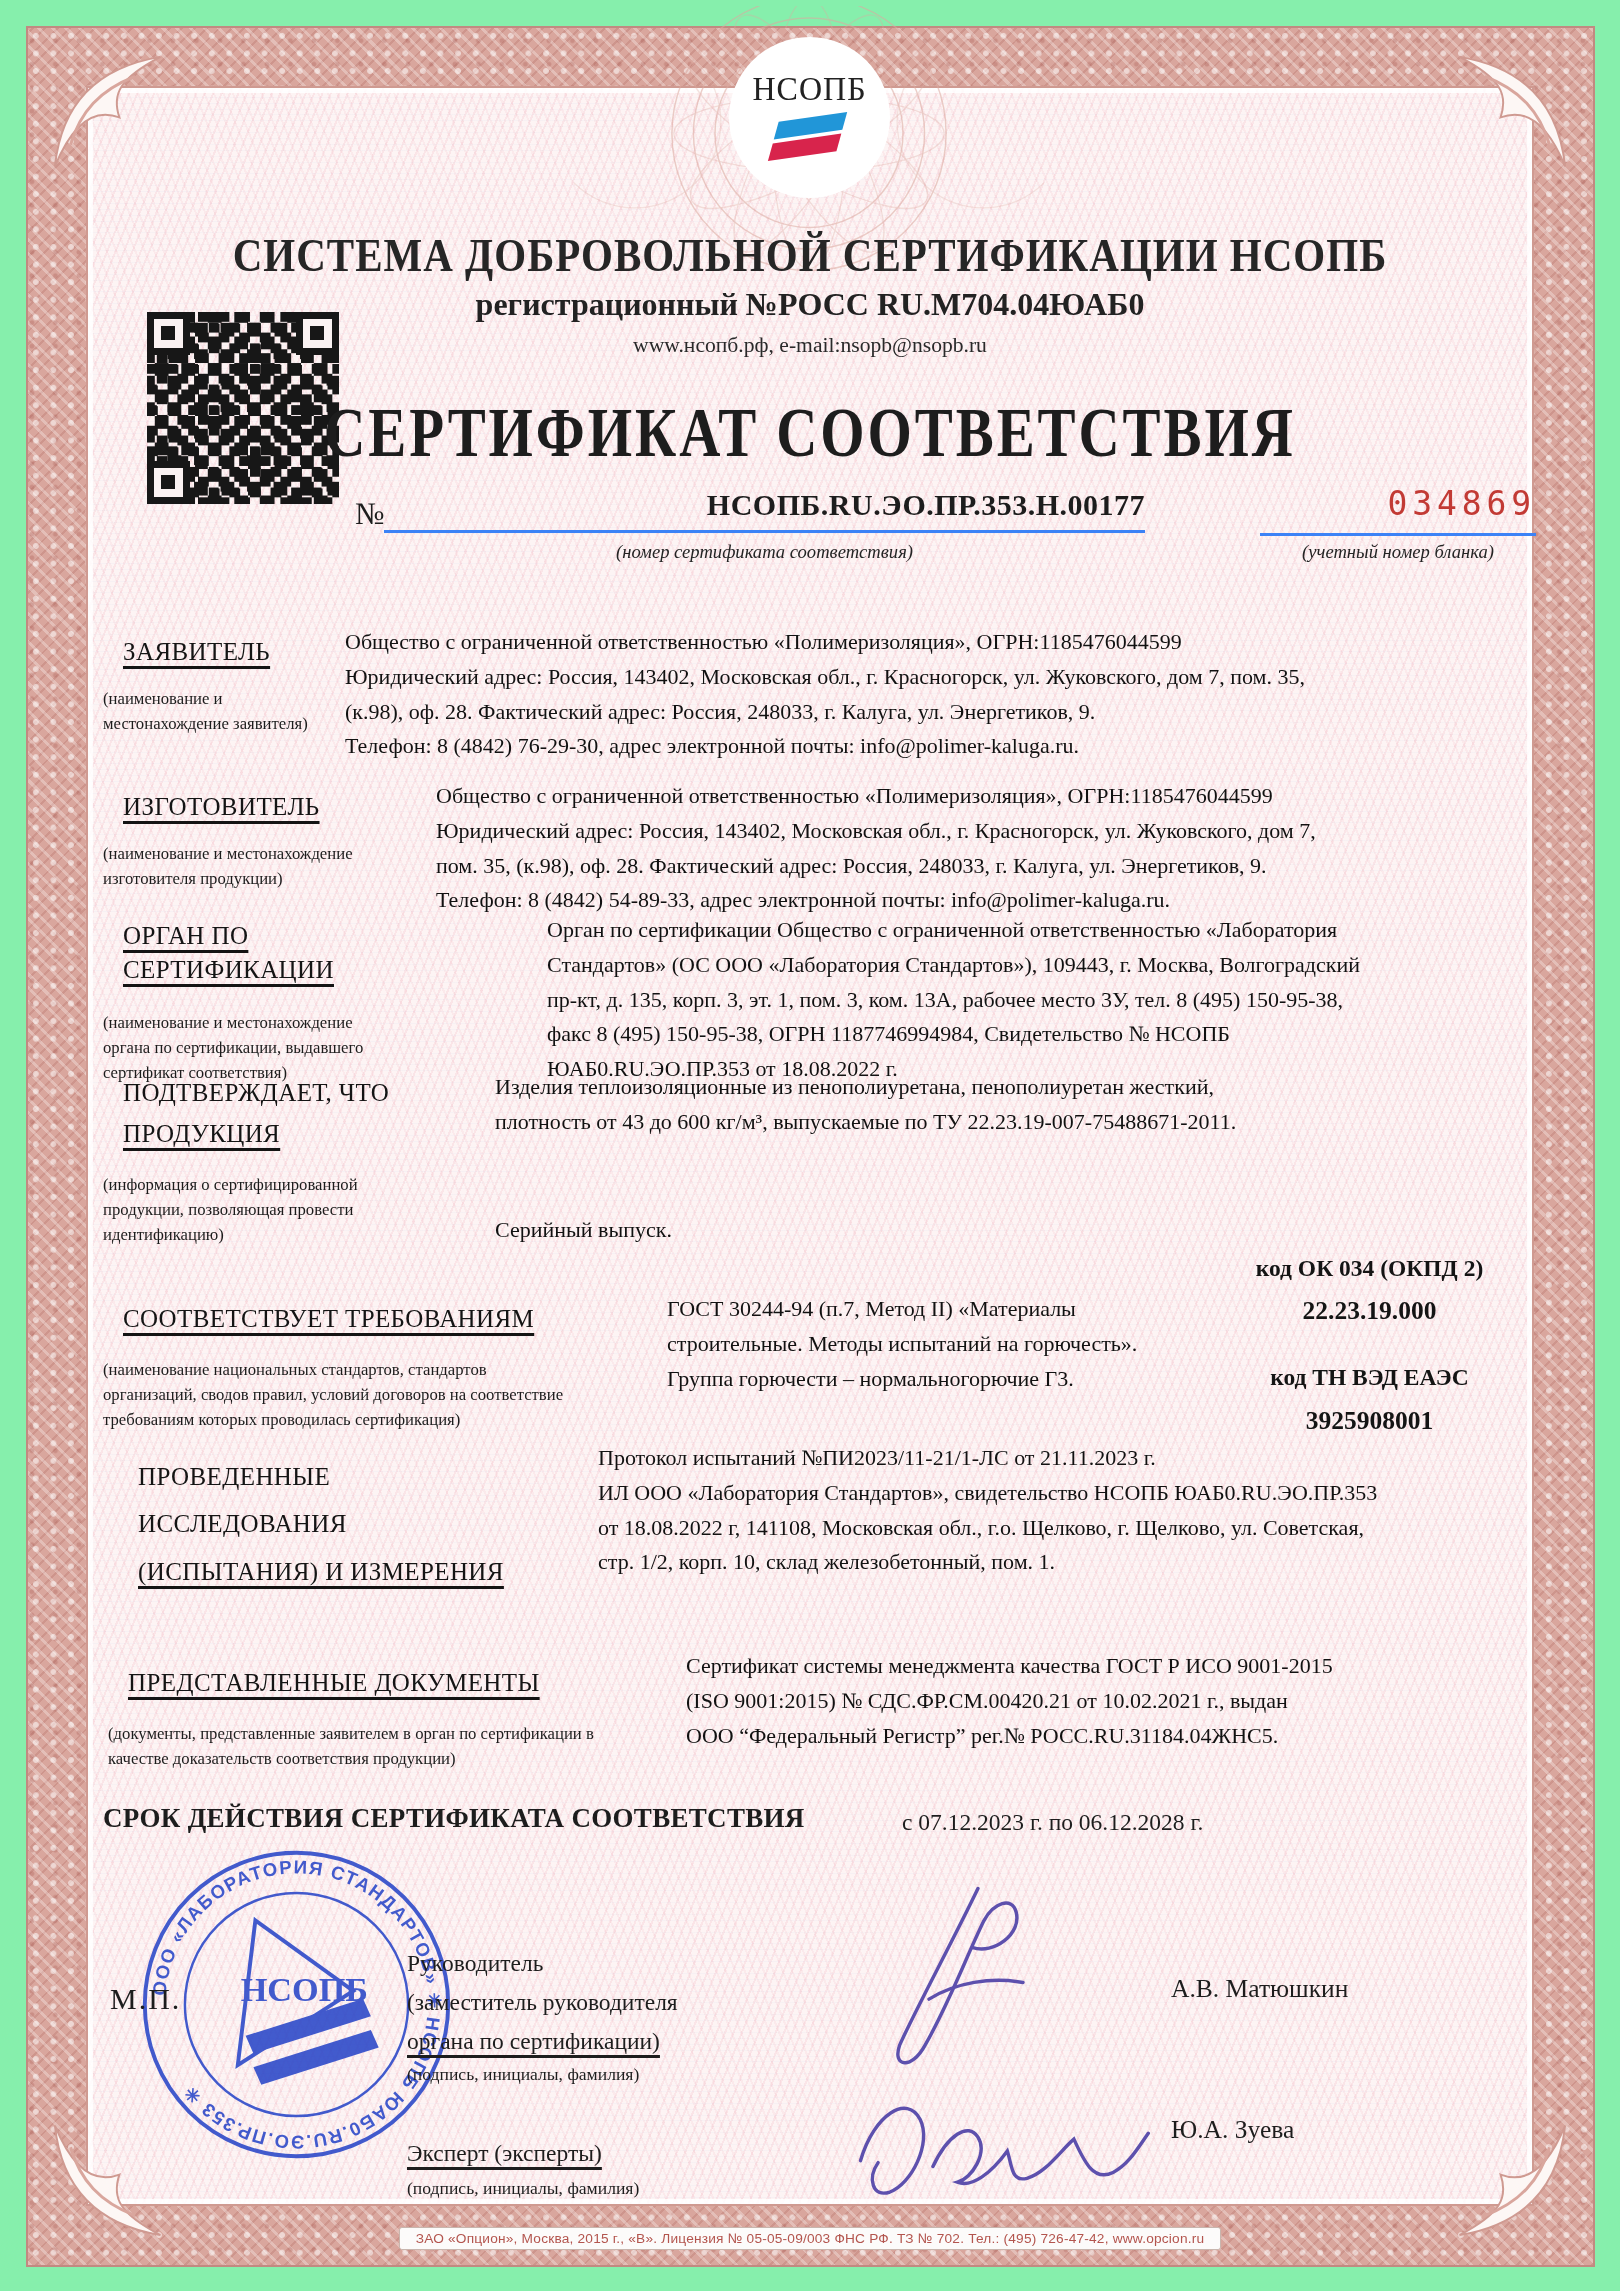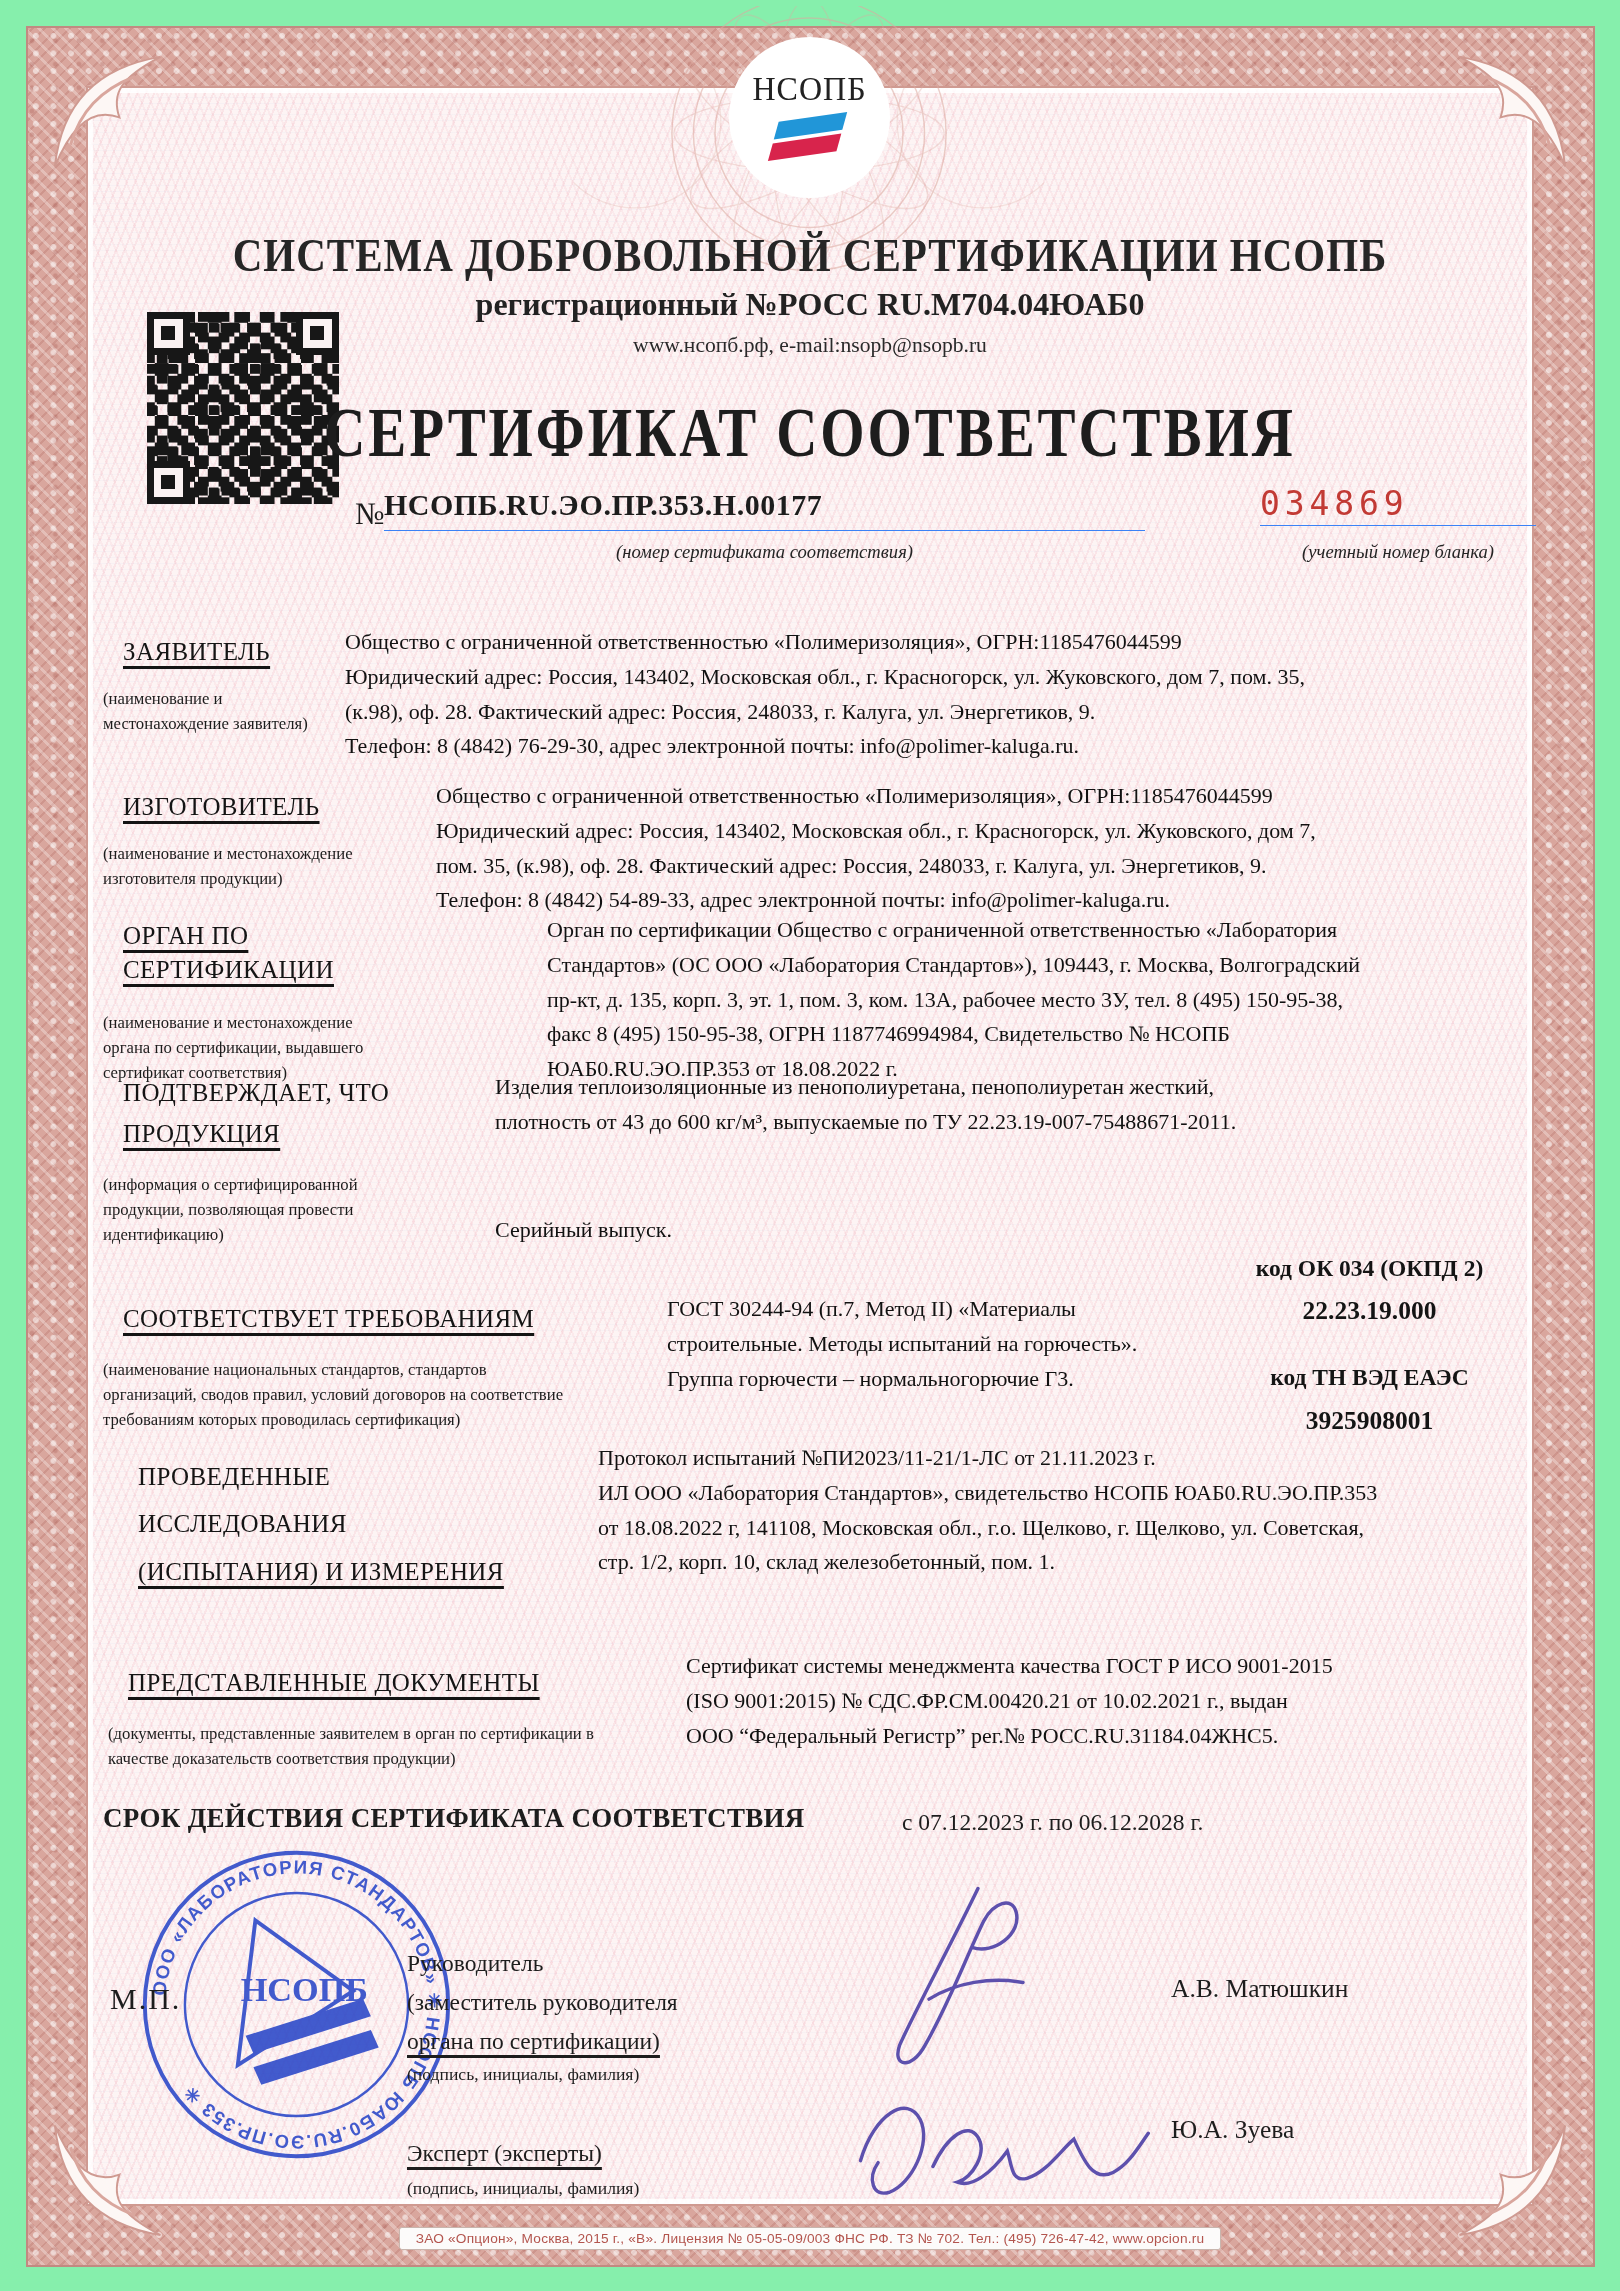--- a/index.html
+++ b/index.html
@@ -23,21 +23,21 @@
     border:2px solid #cf9a91; box-shadow: inset 0 0 0 4.9px rgba(255,255,255,.85);}
   .corner{position:absolute;width:127px;height:127px;}
   .content{position:absolute;inset:0;}
   .abs{position:absolute;}
   .ctr{left:0;width:1620px;text-align:center;}
   .sys-title{font-size:41px;font-weight:bold;letter-spacing:1px;transform:scaleY(1.12);color:#262626;}
   .reg-line{font-size:32px;font-weight:bold;color:#222;}
   .contact-line{font-size:21.6px;color:#2a2a2a;}
   .main-title{font-size:57px;font-weight:bold;letter-spacing:2.9px;transform:scaleY(1.22);color:#1d1d1d;}
   .num-prefix{font-size:31px;}
-  .numline{border-bottom:1px solid #3b82f6;text-align:left;}
+  .numline{border-bottom:3px solid #3b82f6;text-align:right;}
   .cert-num{font-size:30px;font-weight:bold;letter-spacing:0.5px;}
   .blank-num{font-family:"DejaVu Sans Mono",monospace;font-size:33px;letter-spacing:4.9px;color:#c23a34;}
   .caption{font-size:18.6px;font-style:italic;color:#242424;text-align:center;}
   .sec-label{font-size:25px;font-weight:normal;letter-spacing:0.4px;line-height:1.35;color:#141414;margin-left:20px;}
   .ul{text-decoration:underline;text-decoration-thickness:2.5px;text-underline-offset:5.9px;}
   .sec-sub{font-size:16.7px;line-height:1.5;color:#1c1c1c;}
   .body-t{font-size:22px;line-height:1.58;color:#111;}
   .codes{font-size:23.5px;text-align:center;font-weight:bold;color:#141414;}
   .val-label{font-size:27px;font-weight:bold;letter-spacing:0.3px;}
   .val-value{font-size:23.5px;}
@@ -123,21 +123,21 @@
       <div class="finder f-bl"></div>
     </div>
 
     <div class="abs ctr main-title" style="top:400px">СЕРТИФИКАТ СООТВЕТСТВИЯ</div>
 
     <div class="abs num-prefix" style="left:355px;top:496px">№</div>
     <div class="abs numline" style="left:384px;top:488px;width:761px;padding-bottom:7.8px">
       <span class="cert-num">НСОПБ.RU.ЭО.ПР.353.Н.00177</span>
     </div>
     <div class="abs caption" style="left:384px;top:541px;width:761px">(номер сертификата соответствия)</div>
-    <div class="abs numline" style="left:1260px;top:484px;width:276px;padding-bottom:2px">
+    <div class="abs numline" style="left:1260px;top:484px;width:276px;padding-bottom:10px">
       <span class="blank-num">034869</span>
     </div>
     <div class="abs caption" style="left:1251px;top:541px;width:294px">(учетный номер бланка)</div>
 
     <div class="abs sec-label ul" style="left:103px;top:635px">ЗАЯВИТЕЛЬ</div>
     <div class="abs sec-sub" style="left:103px;top:686px;width:230px">(наименование и местонахождение заявителя)</div>
     <div class="abs body-t" style="left:345px;top:625px;width:1196px">
       <div>Общество с ограниченной ответственностью «Полимеризоляция», ОГРН:1185476044599</div>
       <div>Юридический адрес: Россия, 143402, Московская обл., г. Красногорск, ул. Жуковского, дом 7, пом. 35,</div>
       <div>(к.98), оф. 28. Фактический адрес: Россия, 248033, г. Калуга, ул. Энергетиков, 9.</div>

